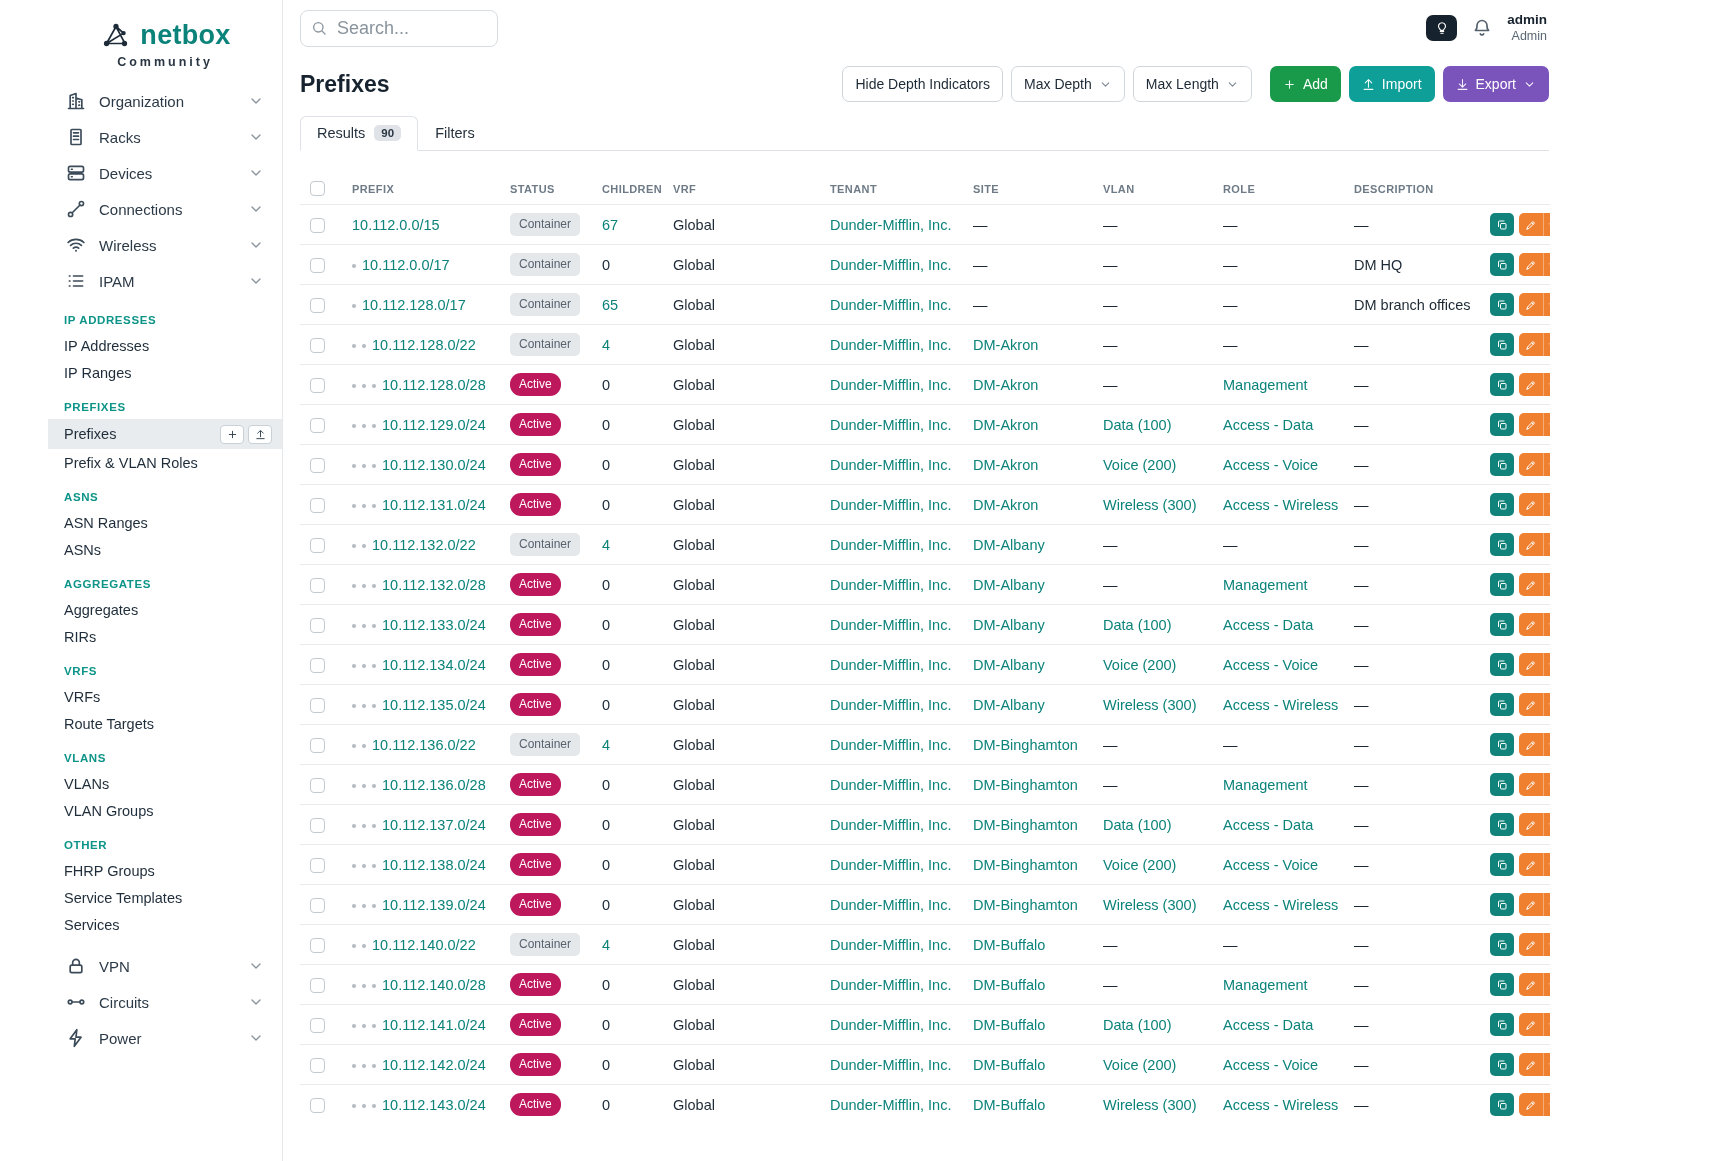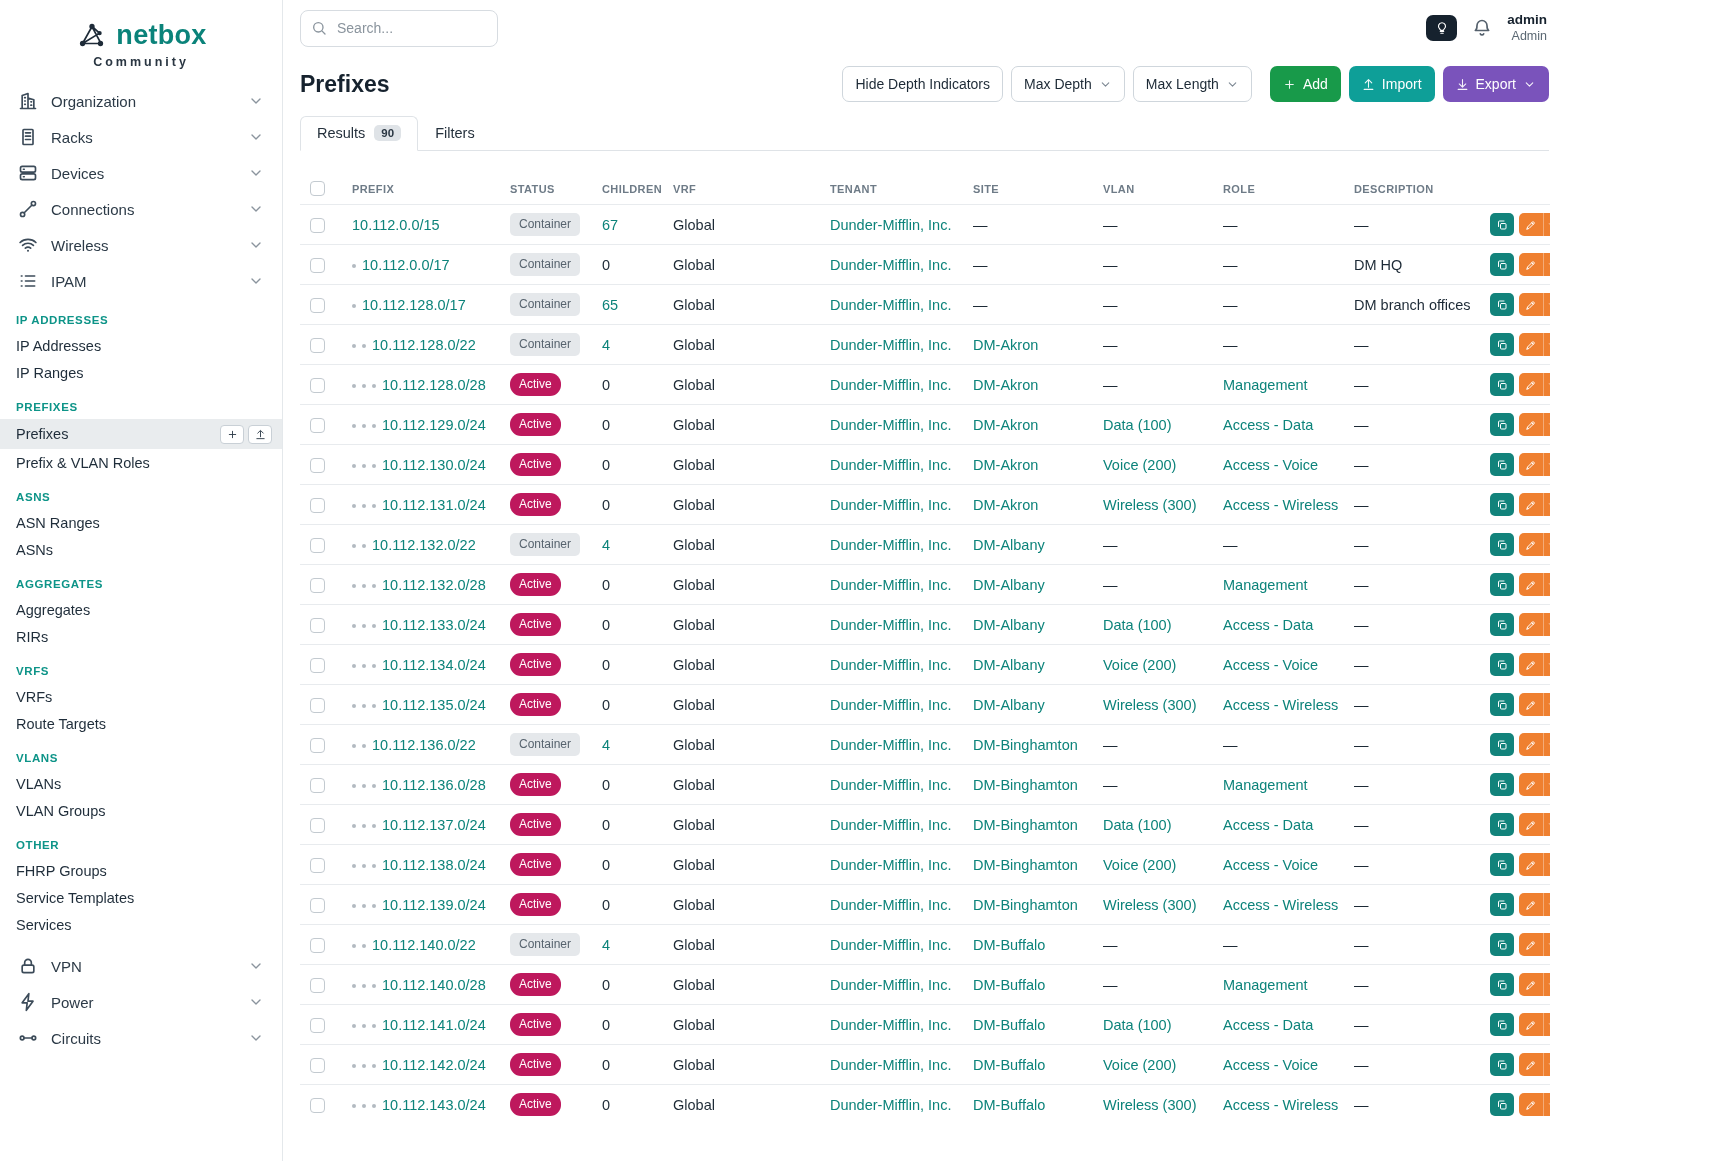--- a/index.html
+++ b/index.html
@@ -9,21 +9,21 @@
     font-size: 14px;
     color: #1d2a36;
     background: #fff;
   }
   .app { display: flex; width: 100%; height: 100%; }
 
   
   .sidebar {
     width: 283px; min-width: 283px; height: 100%;
     border-right: 1px solid #e4e8eb;
-    padding-top: 12px; overflow: hidden; background: #fff;
+    padding-top: 12px; overflow: hidden; background: #fff; padding-left: 48px;
   }
   .brand { text-align: center; padding: 6px 0 6px; }
   .brand-row { display: flex; align-items: center; justify-content: center; gap: 7px; }
   .brand-logo { width: 34px; height: 34px; }
   .brand-name { font-size: 27px; font-weight: 700; color: #0b837a; letter-spacing: .3px; }
   .brand-sub { font-size: 12.5px; color: #2a3642; letter-spacing: 3px; margin-top: 3px; font-weight: 600; }
 
   .nav { margin-top: 8px; }
   .nav-item {
     display: flex; align-items: center; gap: 13px;
@@ -51,21 +51,21 @@
   }
   .mini-btn .icn { width: 11px; height: 11px; }
   .nav-bottom { margin-top: 10px; }
 
   
   .main { flex: 1; height: 100%; overflow: hidden; }
   .topbar { height: 56px; display: flex; align-items: center; padding-left: 17px; width: 1266px; }
   .search-box { position: relative; width: 198px; }
   .search-box input {
     width: 100%; height: 37px; border: 1px solid #d7dce1; border-radius: 8px;
-    padding: 0 10px 0 36px; font-size: 14px; color: #333; outline: none;
+    padding: 0 10px 0 36px; font-size: 18px; color: #333; outline: none;
     font-family: inherit; background: #fff;
   }
   .search-box input::placeholder { color: #8a949d; }
   .search-icn { position: absolute; left: 11px; top: 10px; width: 16px; height: 16px; color: #8a949d; }
   .topbar-right { margin-left: auto; display: flex; align-items: center; gap: 15px; padding-right: 2px; }
   .theme-btn {
     width: 31px; height: 26px; border-radius: 7px; background: #16222e; border: none;
     color: #fff; display: inline-flex; align-items: center; justify-content: center; cursor: pointer;
   }
   .theme-btn .icn { width: 14px; height: 14px; }
@@ -358,39 +358,39 @@
             <span class="nav-label">VPN</span>
             <span class="icn nav-chev">
               <svg viewBox="0 0 24 24" fill="none" stroke="currentColor" stroke-width="2" stroke-linecap="round" stroke-linejoin="round">
                 <path d="M6 9l6 6 6-6"></path>
               </svg>
             </span>
           </div>
           <div class="nav-item">
             <span class="icn nav-icn">
               <svg viewBox="0 0 24 24" fill="none" stroke="currentColor" stroke-width="2" stroke-linecap="round" stroke-linejoin="round">
-                <path d="M13 2L5 13h6l-1 9 8-11h-6l1-9z"></path>
-              </svg>
-            </span>
-            <span class="nav-label">Power</span>
-            <span class="icn nav-chev">
-              <svg viewBox="0 0 24 24" fill="none" stroke="currentColor" stroke-width="2" stroke-linecap="round" stroke-linejoin="round">
-                <path d="M6 9l6 6 6-6"></path>
-              </svg>
-            </span>
-          </div>
-          <div class="nav-item">
-            <span class="icn nav-icn">
-              <svg viewBox="0 0 24 24" fill="none" stroke="currentColor" stroke-width="2" stroke-linecap="round" stroke-linejoin="round">
                 <circle cx="5" cy="12" r="2.2"></circle>
                 <circle cx="19" cy="12" r="2.2"></circle>
                 <path d="M7.2 12h9.6"></path>
               </svg>
             </span>
             <span class="nav-label">Circuits</span>
+            <span class="icn nav-chev">
+              <svg viewBox="0 0 24 24" fill="none" stroke="currentColor" stroke-width="2" stroke-linecap="round" stroke-linejoin="round">
+                <path d="M6 9l6 6 6-6"></path>
+              </svg>
+            </span>
+          </div>
+          <div class="nav-item">
+            <span class="icn nav-icn">
+              <svg viewBox="0 0 24 24" fill="none" stroke="currentColor" stroke-width="2" stroke-linecap="round" stroke-linejoin="round">
+                <path d="M13 2L5 13h6l-1 9 8-11h-6l1-9z"></path>
+              </svg>
+            </span>
+            <span class="nav-label">Power</span>
             <span class="icn nav-chev">
               <svg viewBox="0 0 24 24" fill="none" stroke="currentColor" stroke-width="2" stroke-linecap="round" stroke-linejoin="round">
                 <path d="M6 9l6 6 6-6"></path>
               </svg>
             </span>
           </div>
         </div>
     </nav>
   </aside>
 

